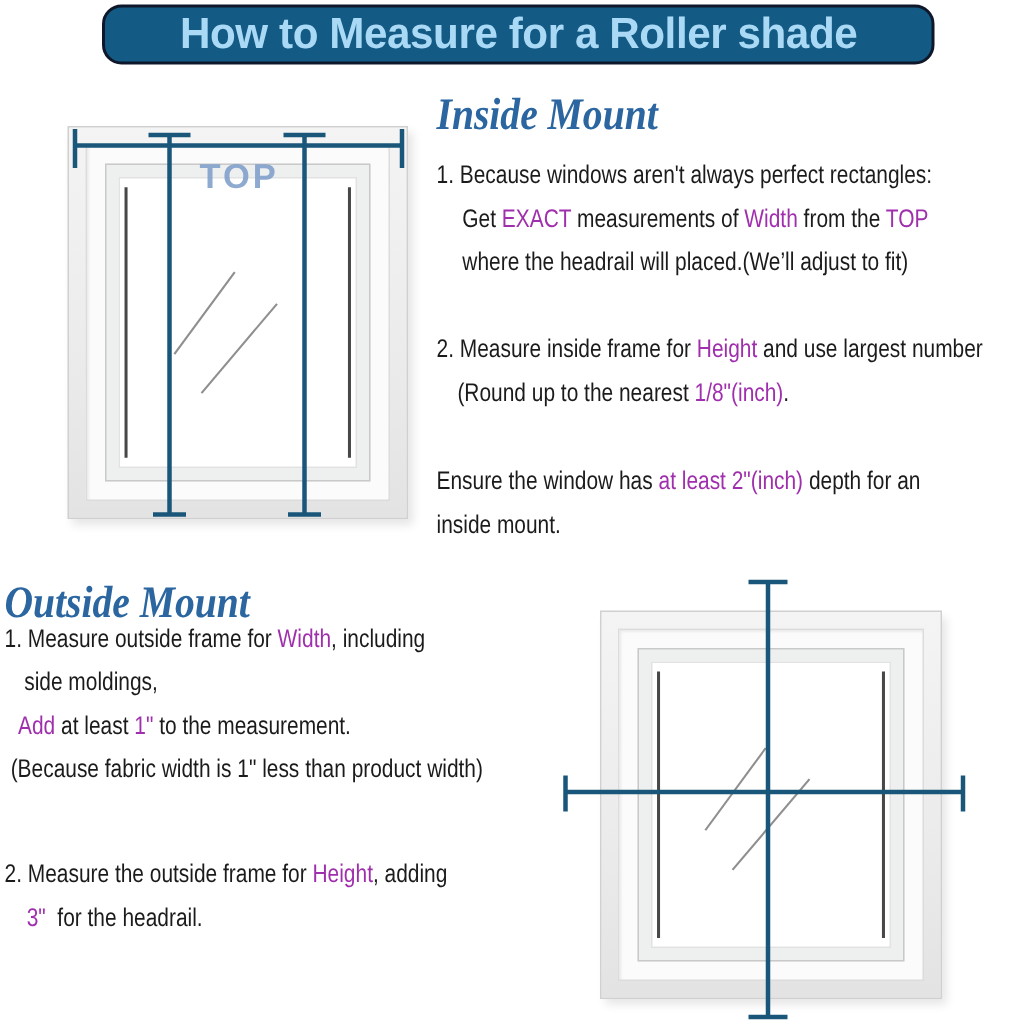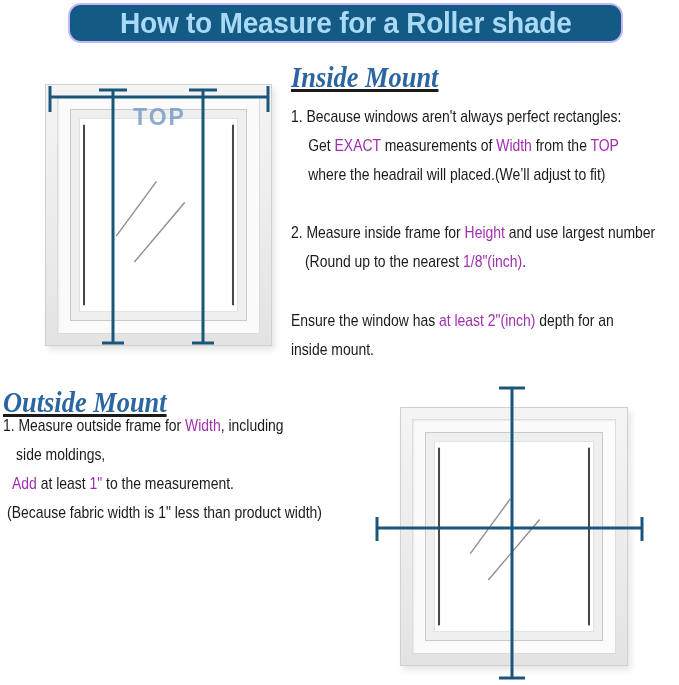--- a/index.html
+++ b/index.html
@@ -7,21 +7,21 @@
     --highlight:#a02fad; --measure-line:#1a567a; --top-label:#7b9cc9;
     --body-text:#1b1b1b;
   }
   *{margin:0;padding:0;box-sizing:border-box;}
   html,body{width:679px;height:685px;background:#fff;overflow:hidden;
     font-family:"Liberation Sans",sans-serif;color:var(--body-text);}
   .page{position:relative;width:679px;height:685px;background:#fff;}
 
   
   .title-banner{position:absolute;left:68px;top:3px;width:555px;height:40px;
-    background:var(--title-bg);border:2px solid #c4b5fd;border-radius:13px;
+    background:var(--title-bg);border:2px solid #0f172a;border-radius:13px;
     display:flex;align-items:center;justify-content:center;}
   .title-banner span{color:var(--title-text);font-size:29px;font-weight:bold;
     letter-spacing:-0.3px;white-space:pre;transform:scaleX(0.97);}
 
   
   .win{position:absolute;}
   .frame-outer{position:absolute;background:linear-gradient(180deg,#f4f4f4 0%,#ebebeb 60%,#e3e3e3 100%);
     border:1px solid #d0d0d0;box-shadow:3px 4px 6px rgba(0,0,0,0.10);}
   .frame-mid{position:absolute;left:11px;right:11px;top:11px;bottom:11px;
     background:#fbfbfb;border:1px solid #dcdcdc;box-shadow:inset 1px 1px 2px rgba(0,0,0,0.08);}
@@ -29,21 +29,21 @@
     background:#eef0f0;border:1px solid #c9c9c9;}
   .glass{position:absolute;left:8px;right:8px;top:8px;bottom:8px;background:#ffffff;
     border:1px solid #e2e2e2;}
   .glass svg{position:absolute;left:0;top:0;width:100%;height:100%;}
   .measure-svg{position:absolute;left:0;top:0;}
   .measure-svg line{stroke:var(--measure-line);stroke-width:3;}
   .top-label{position:absolute;color:var(--top-label);font-size:23px;
     letter-spacing:2px;font-weight:bold;opacity:0.85;}
 
   
-  .col{position:absolute;text-decoration:underline;}
+  .col{position:absolute;}
   h2.mount-heading{font-family:"Liberation Serif","DejaVu Serif",serif;
     font-style:italic;font-weight:bold;font-size:30px;color:var(--heading);
     transform:scaleX(0.88);transform-origin:0 0;white-space:pre;}
   .pblock{position:absolute;left:0;}
   .line{font-size:17px;line-height:29px;white-space:pre;
     transform:scaleX(0.82);transform-origin:0 0;}
   .line .hl{color:var(--highlight);}
   .ind21{padding-left:21px;} .ind17{padding-left:17px;}
   .ind16{padding-left:16px;} .ind11{padding-left:11px;}
   .ind5{padding-left:5px;} .ind18{padding-left:18px;}
@@ -106,20 +106,24 @@
   </div>
 
   <div class="col" style="left:3px;top:380px;width:368px;height:300px;">
     <h2 class="mount-heading" style="margin-top:5px;">Outside Mount</h2>
     <div class="pblock" style="top:31px;">
       <p class="line"><span>1. Measure outside frame for </span><span class="hl">Width</span><span>, including</span></p>
       <p class="line ind16"><span>side moldings,</span></p>
       <p class="line ind11"><span class="hl">Add</span><span> at least </span><span class="hl">1"</span><span> to the measurement.</span></p>
       <p class="line ind5"><span>(Because fabric width is 1" less than product width)</span></p>
     </div>
+    <div class="pblock" style="top:188px;">
+      <p class="line"><span>2. Measure the outside frame for </span><span class="hl">Height</span><span>, adding</span></p>
+      <p class="line ind18"><span class="hl">3"</span><span>  for the headrail.</span></p>
+    </div>
   </div>
 
   <div class="win" style="left:370px;top:378px;width:290px;height:307px;">
     <div class="frame-outer" style="left:30px;top:29px;width:228px;height:259px;">
       <div class="frame-mid">
         <div class="frame-inner">
           <div class="glass">
             <svg viewBox="0 0 157 200" preserveAspectRatio="none">
               <line x1="4" y1="6" x2="4" y2="194" stroke="#474747" stroke-width="2"></line>
               <line x1="153" y1="6" x2="153" y2="194" stroke="#474747" stroke-width="2"></line>

